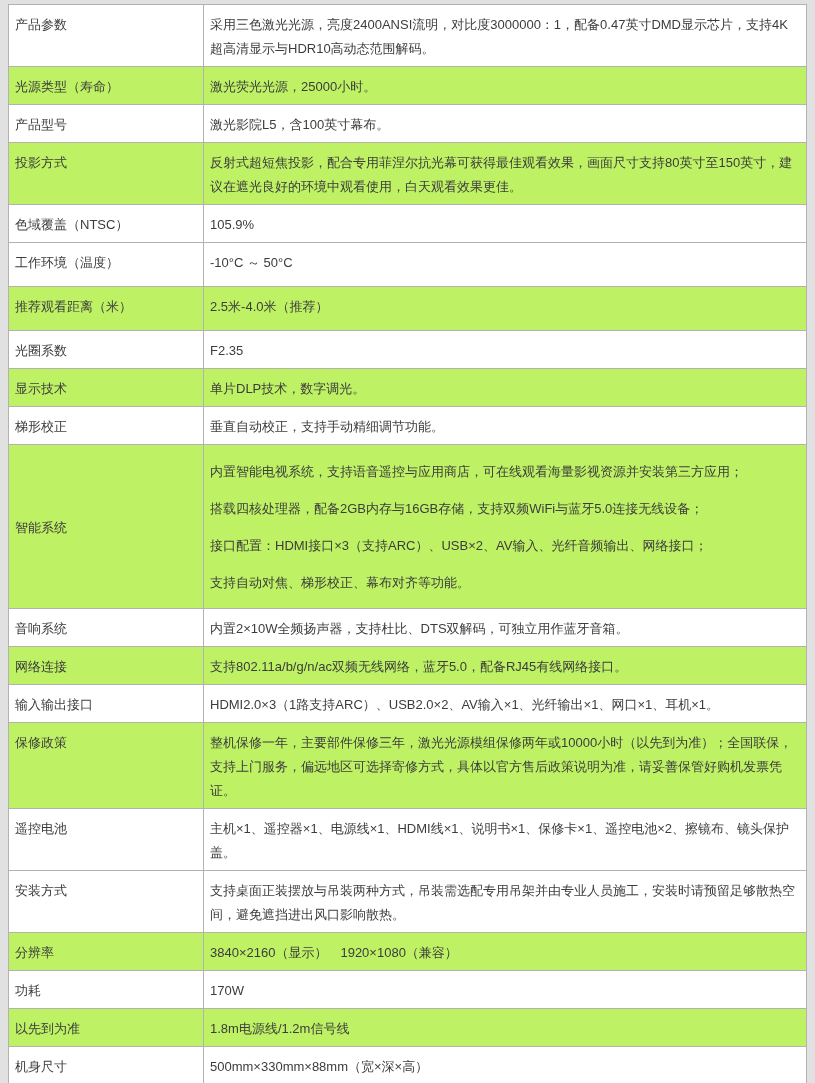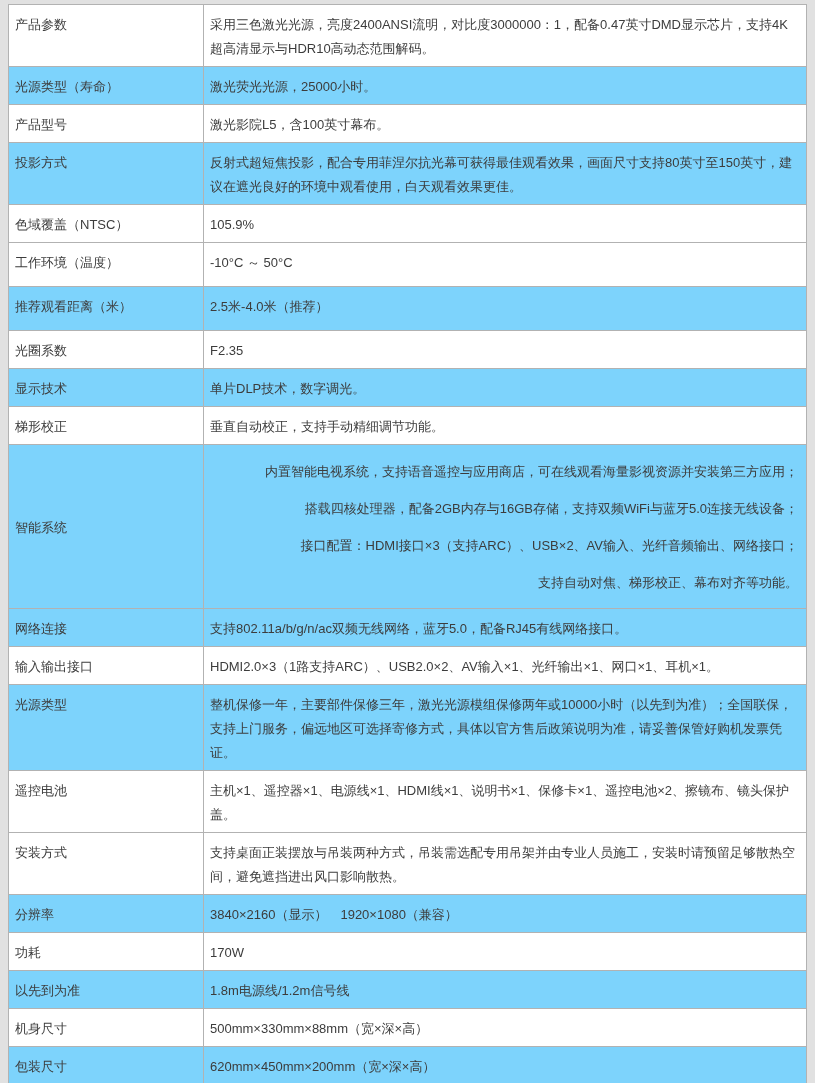--- a/index.html
+++ b/index.html
@@ -24,32 +24,31 @@
   td{
     border:1px solid #b2b2b2;
     vertical-align:top;
     padding:8px 8px 5px 6px;
     line-height:24px;
     overflow:hidden;
     word-break:break-all;
   }
   td.lbl{width:180px;}
   tr.w td{background:#ffffff;}
-  tr.g td{background:#7dd3fc;}
+  tr.g td{background:#bef264;}
   
   tr.h23{height:23px} tr.h25{height:25px} tr.h27{height:27px}
   tr.h28{height:28px} tr.h29{height:29px} tr.h30{height:30px} tr.h31{height:31px}
   tr.h32{height:32px} tr.h37{height:37px} tr.h38{height:38px} tr.h46{height:44px}
   tr.h52{height:52px} tr.h55{height:55px} tr.h56{height:56px} tr.h80{height:80px}
   tr.h164{height:164px}
   td.spaced{
     white-space:pre-line;
     line-height:37px;
     padding-top:8px;
-    text-align:right;
   }
   td.mid{vertical-align:middle;}
 </style>
 </head>
 <body>
 
 <div class="spec-wrap">
   <table class="spec">
     <tbody>
       <tr class="w h52">
@@ -92,30 +91,34 @@
         <td class="lbl">梯形校正</td>
         <td class="val">垂直自动校正，支持手动精细调节功能。</td>
       </tr>
       <tr class="g h164">
         <td class="lbl mid">智能系统</td>
         <td class="val spaced">内置智能电视系统，支持语音遥控与应用商店，可在线观看海量影视资源并安装第三方应用；
 搭载四核处理器，配备2GB内存与16GB存储，支持双频WiFi与蓝牙5.0连接无线设备；
 接口配置：HDMI接口×3（支持ARC）、USB×2、AV输入、光纤音频输出、网络接口；
 支持自动对焦、梯形校正、幕布对齐等功能。</td>
       </tr>
+      <tr class="w h27">
+        <td class="lbl">音响系统</td>
+        <td class="val">内置2×10W全频扬声器，支持杜比、DTS双解码，可独立用作蓝牙音箱。</td>
+      </tr>
       <tr class="g h29">
         <td class="lbl">网络连接</td>
         <td class="val">支持802.11a/b/g/n/ac双频无线网络，蓝牙5.0，配备RJ45有线网络接口。</td>
       </tr>
       <tr class="w h31">
         <td class="lbl">输入输出接口</td>
         <td class="val">HDMI2.0×3（1路支持ARC）、USB2.0×2、AV输入×1、光纤输出×1、网口×1、耳机×1。</td>
       </tr>
       <tr class="g h80">
-        <td class="lbl">光源类型</td>
+        <td class="lbl">保修政策</td>
         <td class="val">整机保修一年，主要部件保修三年，激光光源模组保修两年或10000小时（以先到为准）；全国联保，支持上门服务，偏远地区可选择寄修方式，具体以官方售后政策说明为准，请妥善保管好购机发票凭证。</td>
       </tr>
       <tr class="w h56">
         <td class="lbl">遥控电池</td>
         <td class="val">主机×1、遥控器×1、电源线×1、HDMI线×1、说明书×1、保修卡×1、遥控电池×2、擦镜布、镜头保护盖。</td>
       </tr>
       <tr class="w h55">
         <td class="lbl">安装方式</td>
         <td class="val">支持桌面正装摆放与吊装两种方式，吊装需选配专用吊架并由专业人员施工，安装时请预留足够散热空间，避免遮挡进出风口影响散热。</td>
       </tr>

